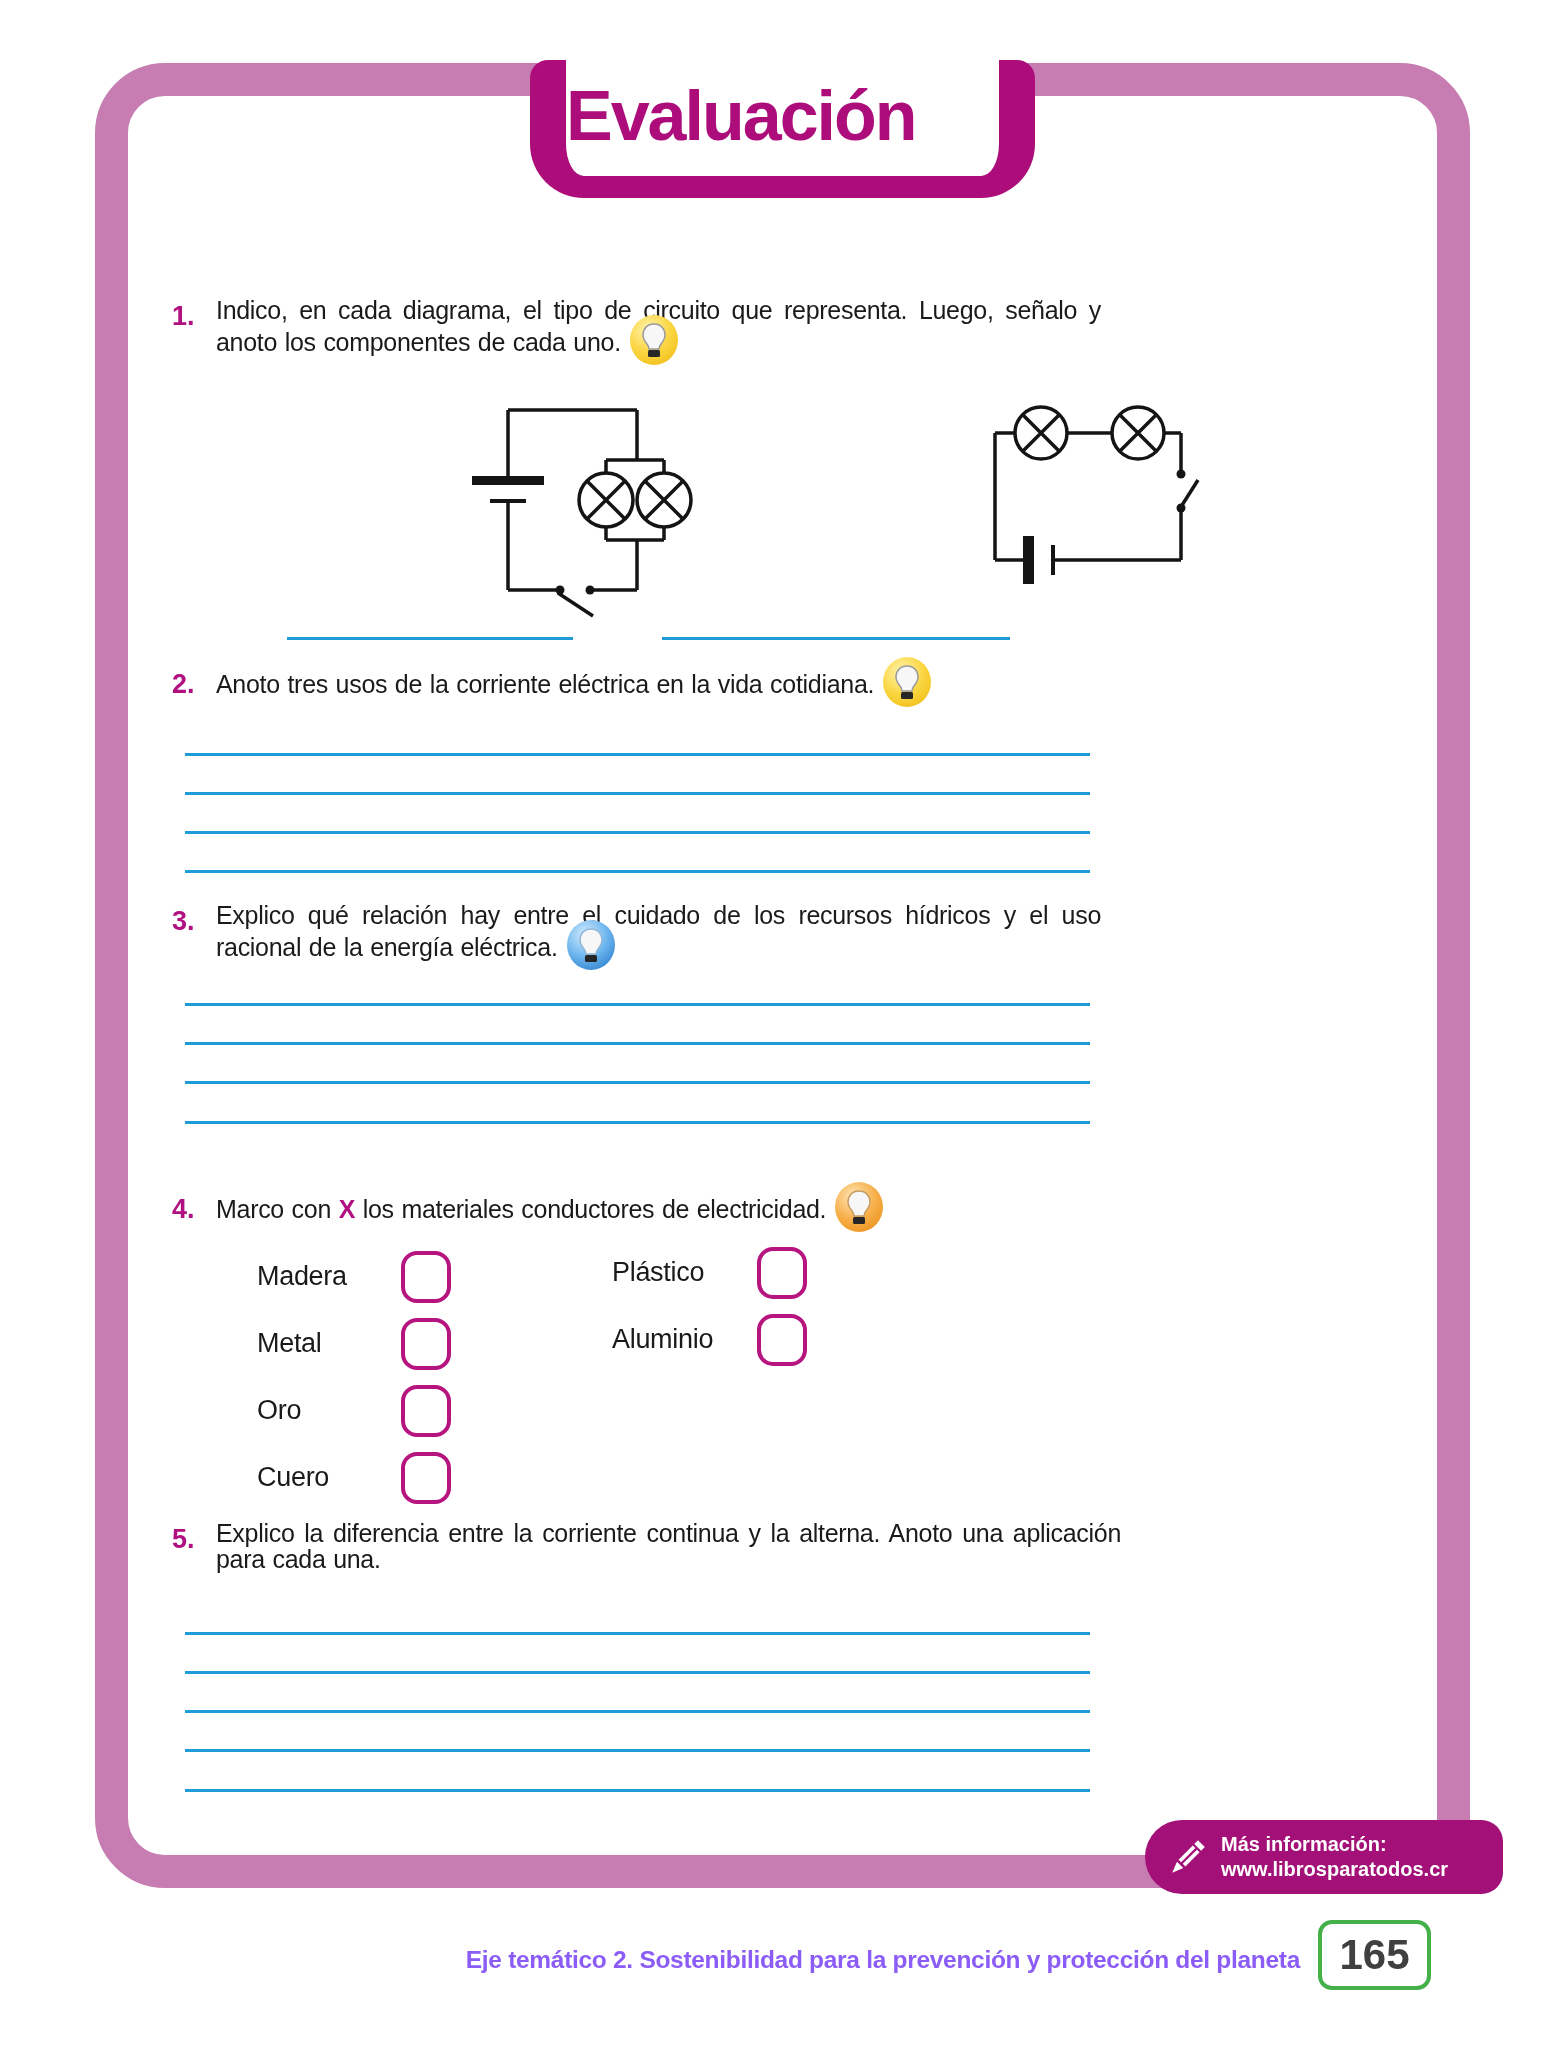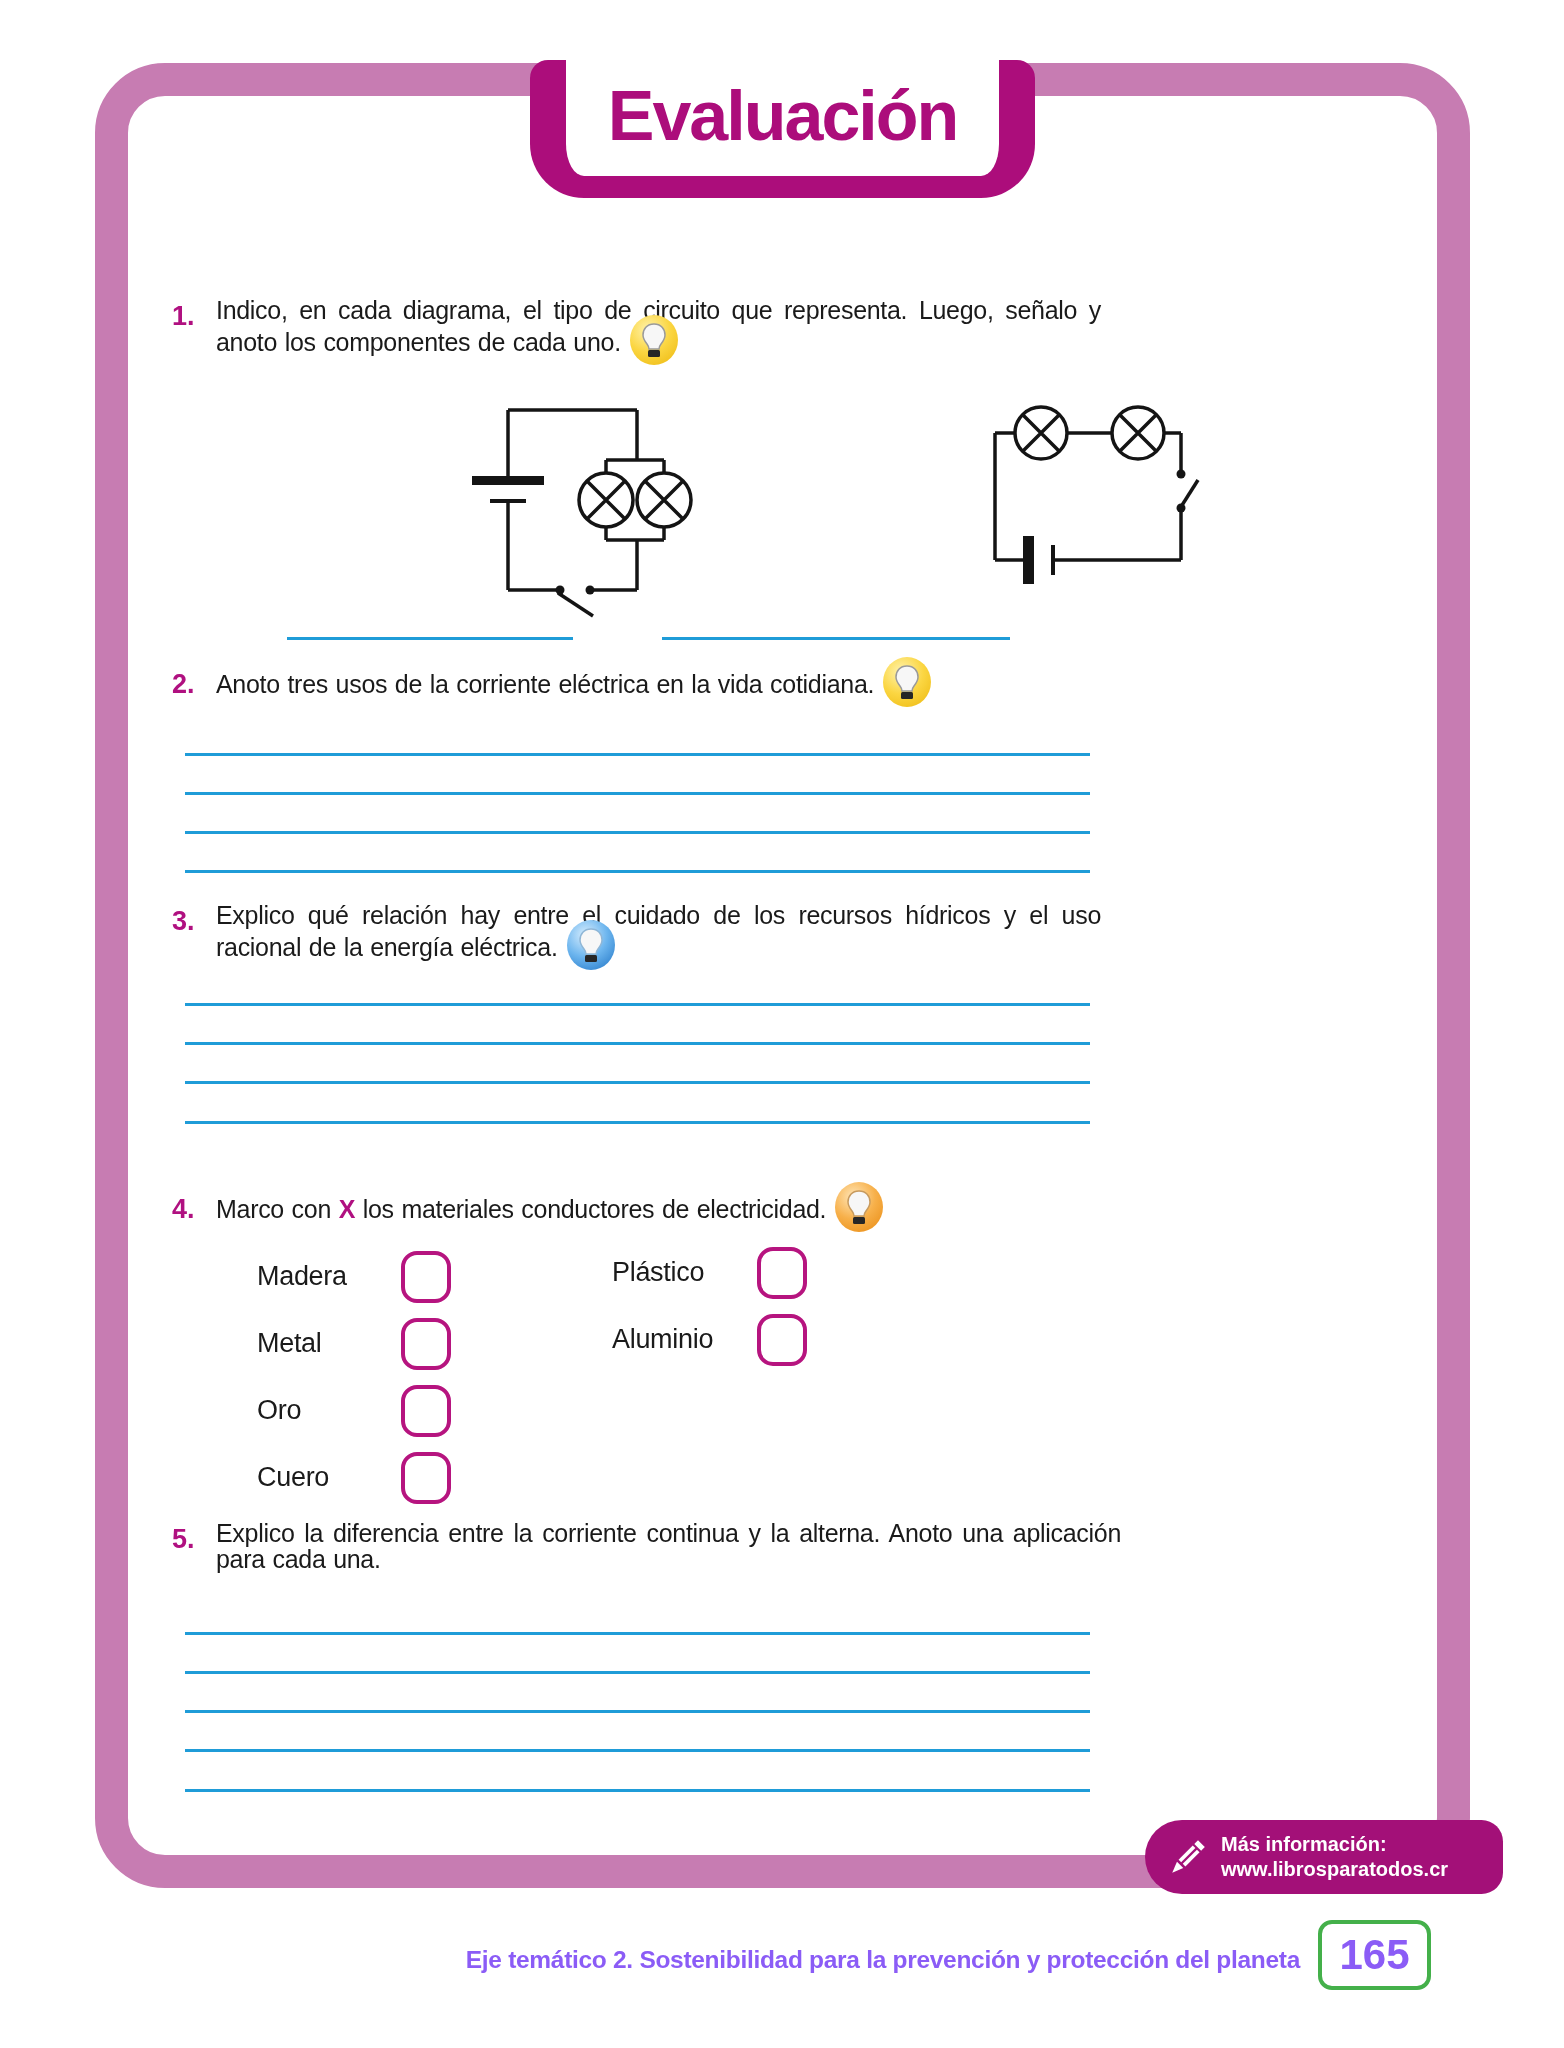--- a/index.html
+++ b/index.html
@@ -7,21 +7,21 @@
         font-family:"Liberation Sans", sans-serif;overflow:hidden;color:#1a1a1a;}
 
   
   .frame{position:absolute;left:95px;top:63px;width:1375px;height:1825px;
          border:33px solid #c77cb2;border-radius:70px;box-sizing:border-box;}
 
   
   .banner{position:absolute;left:530px;top:60px;width:505px;height:138px;background:#ffffff;
           border-left:36px solid #ac0d7b;border-right:36px solid #ac0d7b;border-bottom:22px solid #ac0d7b;
           border-radius:18px 18px 54px 54px;box-sizing:border-box;z-index:4;
-          display:flex;align-items:center;justify-content:center;}
+          display:flex;align-items:center;justify-content:flex-start;}
   .banner-title{color:#ac0d7b;font-size:70px;font-weight:bold;letter-spacing:-2px;padding-bottom:4px;}
 
   
   .question{position:absolute;display:flex;}
   .qnum{width:44px;flex:none;color:#b01080;font-weight:bold;font-size:27px;line-height:38px;}
   .qtext{text-align:justify;font-size:25px;line-height:26px;letter-spacing:-0.3px;word-spacing:1px;}
   .qx{color:#b01080;font-weight:bold;}
 
   
   .bulb{display:inline-block;width:48px;height:50px;border-radius:50%;vertical-align:middle;
@@ -51,21 +51,21 @@
   .info-badge{position:absolute;left:1145px;top:1820px;width:358px;height:74px;background:#a31078;
               border-radius:38px 22px 22px 38px;display:flex;align-items:center;z-index:6;color:#fff;}
   .info-badge .txt{margin-left:12px;font-weight:bold;font-size:20px;line-height:25px;}
   .pencil{margin-left:22px;flex:none;}
 
   
   .footer-theme{position:absolute;right:264px;top:1946px;font-size:24.5px;font-weight:bold;color:#8b5cf6;
                 letter-spacing:-0.3px;white-space:nowrap;}
   .page-box{position:absolute;left:1318px;top:1920px;width:113px;height:70px;border:4px solid #44b04a;
             border-radius:14px;box-sizing:border-box;display:flex;align-items:center;justify-content:center;
-            font-size:42px;font-weight:bold;color:#8b5cf6;background:#fff;}
+            font-size:42px;font-weight:bold;color:#404040;background:#fff;}
 </style>
 </head>
 <body>
 
 <div class="page">
 
   <div class="frame"></div>
 
   <div class="banner">
     <div class="banner-title">Evaluación</div>

